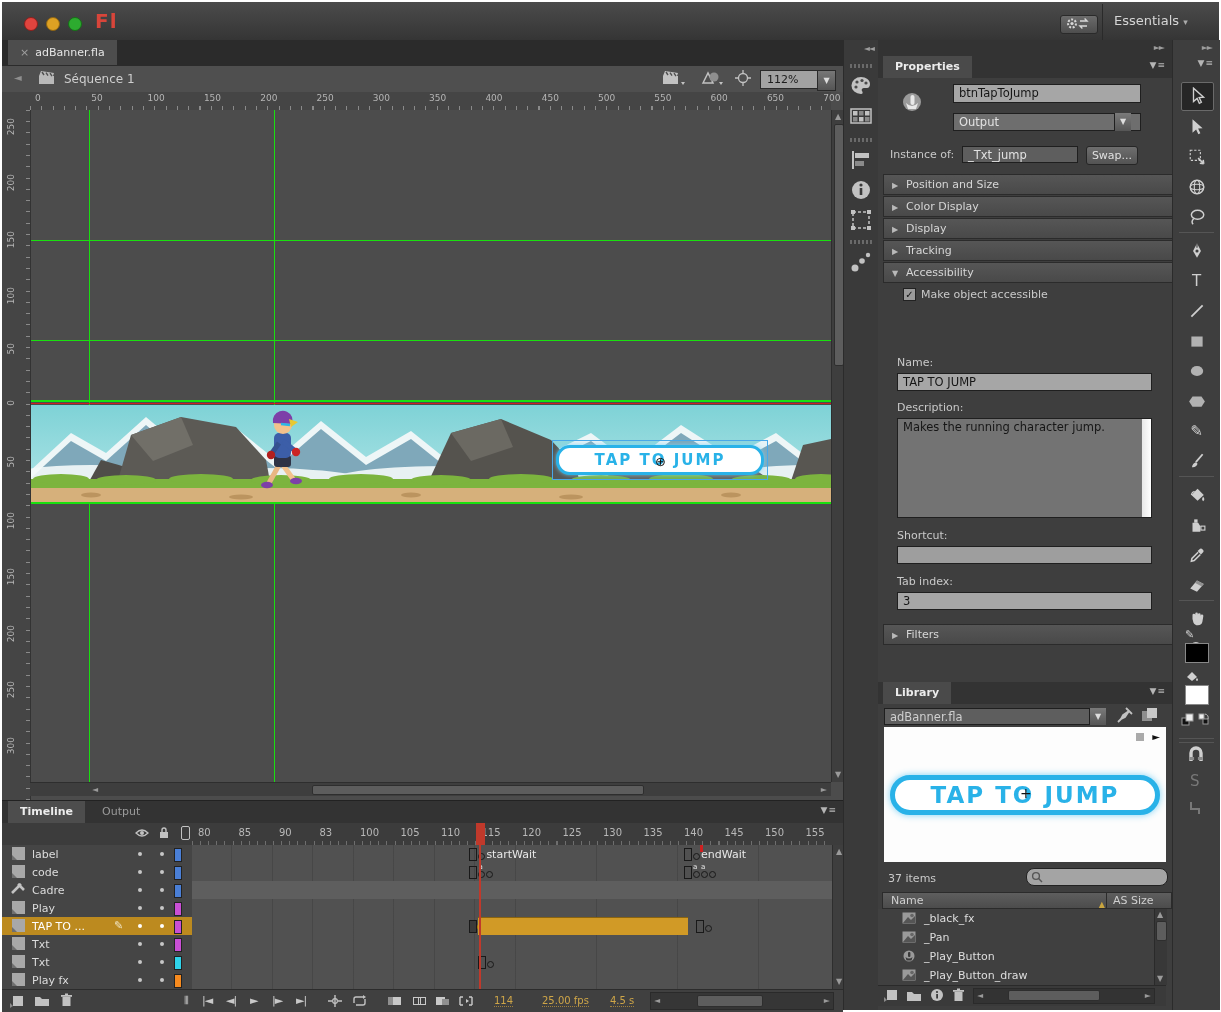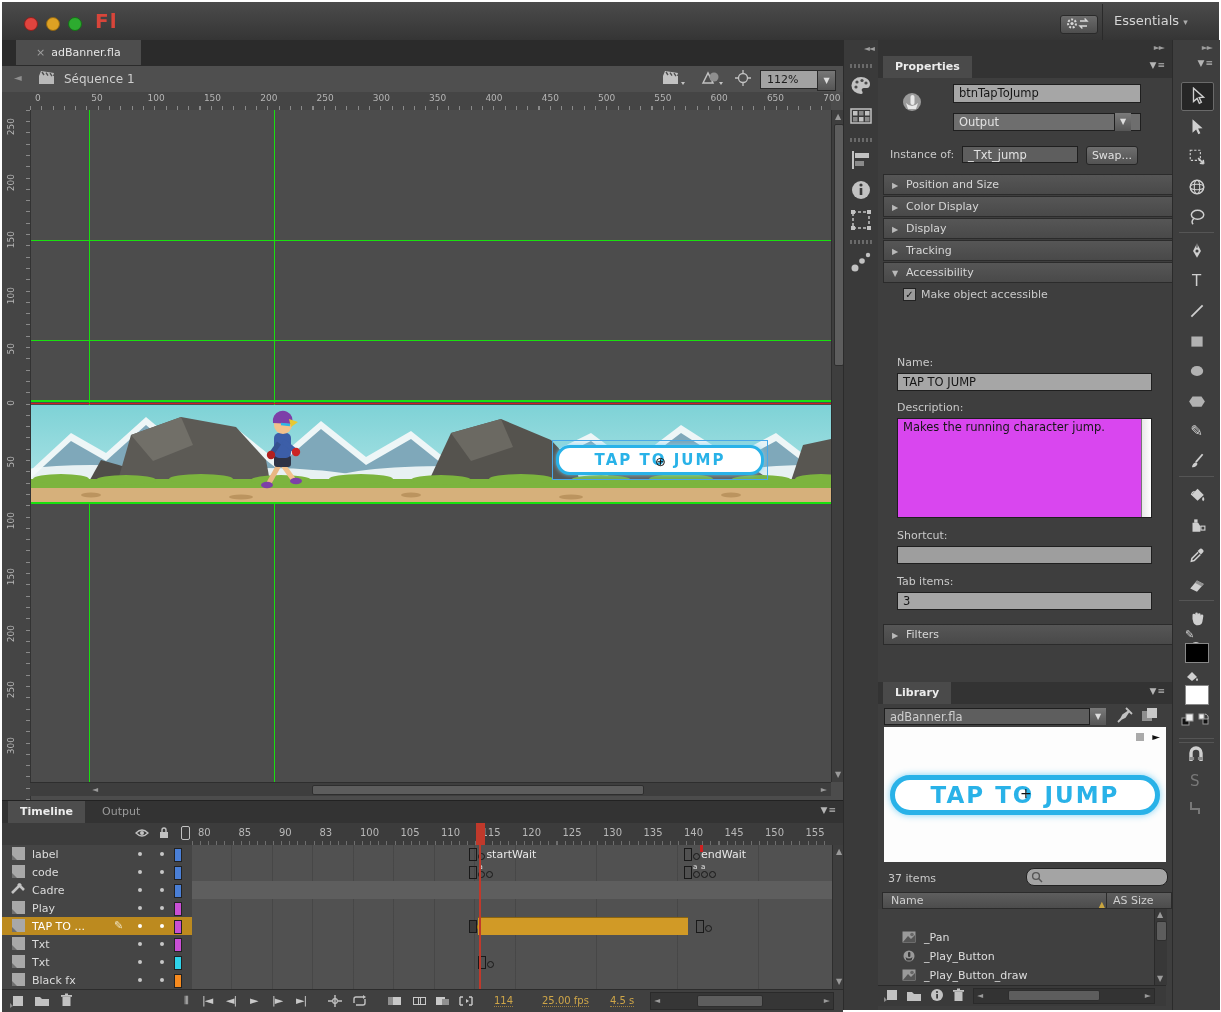--- a/index.html
+++ b/index.html
@@ -13,21 +13,21 @@
   .titlebar{left:2px;top:2px;width:1217px;height:38px;
             background:linear-gradient(#4b4b4b,#353535);border-bottom:1px solid #222;}
   .light{width:12px;height:12px;border-radius:50%;top:15px;}
   .fl-logo{left:93px;top:7px;font-size:20px;font-weight:bold;color:#d8453a;letter-spacing:1px;}
   .ws-btn{left:1058px;top:13px;width:36px;height:17px;background:linear-gradient(#6b6b6b,#4e4e4e);
           border:1px solid #2a2a2a;border-radius:3px;text-align:center;}
   .tb-sep{left:1100px;top:2px;width:1px;height:36px;background:#2a2a2a;}
   .workspace{left:1112px;top:11px;color:#d6d6d6;font-size:13px;}
   
   .tabbar{left:2px;top:40px;width:841px;height:26px;background:#2b2b2b;border-bottom:1px solid #1c1c1c;}
-  .doc-tab{left:14px;top:0;height:25px;padding:0 20px;background:#4d4d4d;color:#e6e6e6;
+  .doc-tab{left:6px;top:0;height:25px;padding:0 12px;background:#4d4d4d;color:#e6e6e6;
            font-size:11px;line-height:25px;}
   
   .editbar{left:2px;top:66px;width:841px;height:26px;background:#4f4f4f;border-bottom:1px solid #3a3a3a;}
   .zoombox{left:758px;top:4px;width:56px;height:17px;background:#a2a2a2;border:1px solid #2a2a2a;
            color:#1c1c1c;font-size:11px;line-height:17px;padding-left:6px;}
   .zoomarrow{left:815px;top:4px;width:17px;height:19px;background:linear-gradient(#777,#555);
              border:1px solid #2a2a2a;color:#ddd;font-size:8px;text-align:center;line-height:19px;}
   
   .stagearea{left:2px;top:92px;width:841px;height:708px;background:#4c4c4c;}
   .rcorner{left:0;top:0;width:28px;height:18px;background:#454545;border-right:1px solid #333;border-bottom:1px solid #333;}
@@ -456,21 +456,21 @@
           <div class="ldot" style="left: 136px; background: rgb(199, 199, 199);"></div>
           <div class="ldot" style="left: 158px; background: rgb(199, 199, 199);"></div>
           <div class="lchip" style="background: rgb(47, 211, 234);"></div>
         </div>
         <div class="frow" style="top: 108px;">
           <div class="kf-sq" style="left: 285.5px;"></div>
           <div class="kf-circ" style="left: 294.5px;"></div>
         </div>
         <div class="lrow" style="top: 126px;">
           <div class="pageicon"></div>
-          <div class="lname">Black fx</div>
+          <div class="lname">Play fx</div>
           <div class="ldot" style="left: 136px; background: rgb(199, 199, 199);"></div>
           <div class="ldot" style="left: 158px; background: rgb(199, 199, 199);"></div>
           <div class="lchip" style="background: rgb(246, 138, 30);"></div>
         </div>
         <div class="frow" style="top: 126px;"></div>
       </div>
 
     <div class="abs" style="left:477px;top:24px;width:2px;height:164px;background:#c0392b;z-index:5;"></div>
 
     <div class="abs" style="left:698px;top:44px;width:3px;height:7px;background:#cf2020;z-index:5;"></div>
@@ -640,29 +640,29 @@
     <div class="secbar" style="top:200px;"><span class="secarr">▶</span><span>Tracking</span></div>
     <div class="secbar" style="top:222px;"><span class="secarr">▼</span><span>Accessibility</span></div>
 
     <div class="cbx" style="left:25px;top:248px;">✓</div>
     <span class="abs lbl" style="left:43px;top:248px;">Make object accessible</span>
 
     <span class="abs lbl" style="left:19px;top:316px;">Name:</span>
     <div class="field" style="left:19px;top:333px;width:243px;height:14px;">TAP TO JUMP</div>
 
     <span class="abs lbl" style="left:19px;top:361px;">Description:</span>
-    <div class="field" style="left:19px;top:378px;width:243px;height:96px;background:#d946ef;">
+    <div class="field" style="left:19px;top:378px;width:243px;height:96px;background:#737373;">
       <span>Makes the running character jump.</span>
       <div class="abs" style="right:0;top:0;width:9px;height:100%;background:linear-gradient(90deg,#e8e8e8,#ffffff);border-left:1px solid #777;"></div>
     </div>
 
     <span class="abs lbl" style="left:19px;top:489px;">Shortcut:</span>
     <div class="field" style="left:19px;top:506px;width:243px;height:14px;background:#9e9e9e;"></div>
 
-    <span class="abs lbl" style="left:19px;top:535px;">Tab items:</span>
+    <span class="abs lbl" style="left:19px;top:535px;">Tab index:</span>
     <div class="field" style="left:19px;top:552px;width:243px;height:14px;">3</div>
 
     <div class="secbar" style="top:584px;"><span class="secarr">▶</span><span>Filters</span></div>
 
     <div class="paneltabrow" style="top:642px;">
       <div class="paneltab">Library</div>
       <div class="pmenu">▼≡</div>
     </div>
     <div class="ddown" style="left:6px;top:668px;width:200px;height:15px;background:#5e5e5e;color:#cfcfcf;">adBanner.fla</div>
     <div class="ddarr" style="left:211px;top:668px;height:17px;line-height:17px;">▼</div>
@@ -695,20 +695,30 @@
 
     <div class="libhdr" style="left:4px;top:852px;width:222px;height:15px;padding-left:8px;">
       <span>Name</span>
       <span class="abs" style="right:8px;top:4px;font-size:8px;color:#c9a53f;">▲</span>
     </div>
     <div class="libhdr" style="left:228px;top:852px;width:58px;height:15px;padding-left:6px;">
       <span>AS Size</span>
     </div>
 
     <div class="abs" id="lib-list" style="left:0;top:869px;width:276px;height:76px;background:#404040;">
+        <div class="librow" style="top: 0px;">
+          <div class="libicon">
+            <svg width="14" height="12" viewBox="0 0 14 12">
+              <rect x="0.5" y="0.5" width="13" height="11" fill="#9a9a9a"></rect>
+              <path d="M1 11 L6 5 L9 8 L13 4 V11 Z" fill="#555"></path>
+              <circle cx="10" cy="3.5" r="1.8" fill="#666"></circle>
+            </svg>
+          </div>
+          <div class="libname">_black_fx</div>
+        </div>
         <div class="librow" style="top: 19px;">
           <div class="libicon">
             <svg width="14" height="12" viewBox="0 0 14 12">
               <rect x="0.5" y="0.5" width="13" height="11" fill="#9a9a9a"></rect>
               <path d="M1 11 L6 5 L9 8 L13 4 V11 Z" fill="#555"></path>
               <circle cx="10" cy="3.5" r="1.8" fill="#666"></circle>
             </svg>
           </div>
           <div class="libname">_Pan</div>
         </div>

